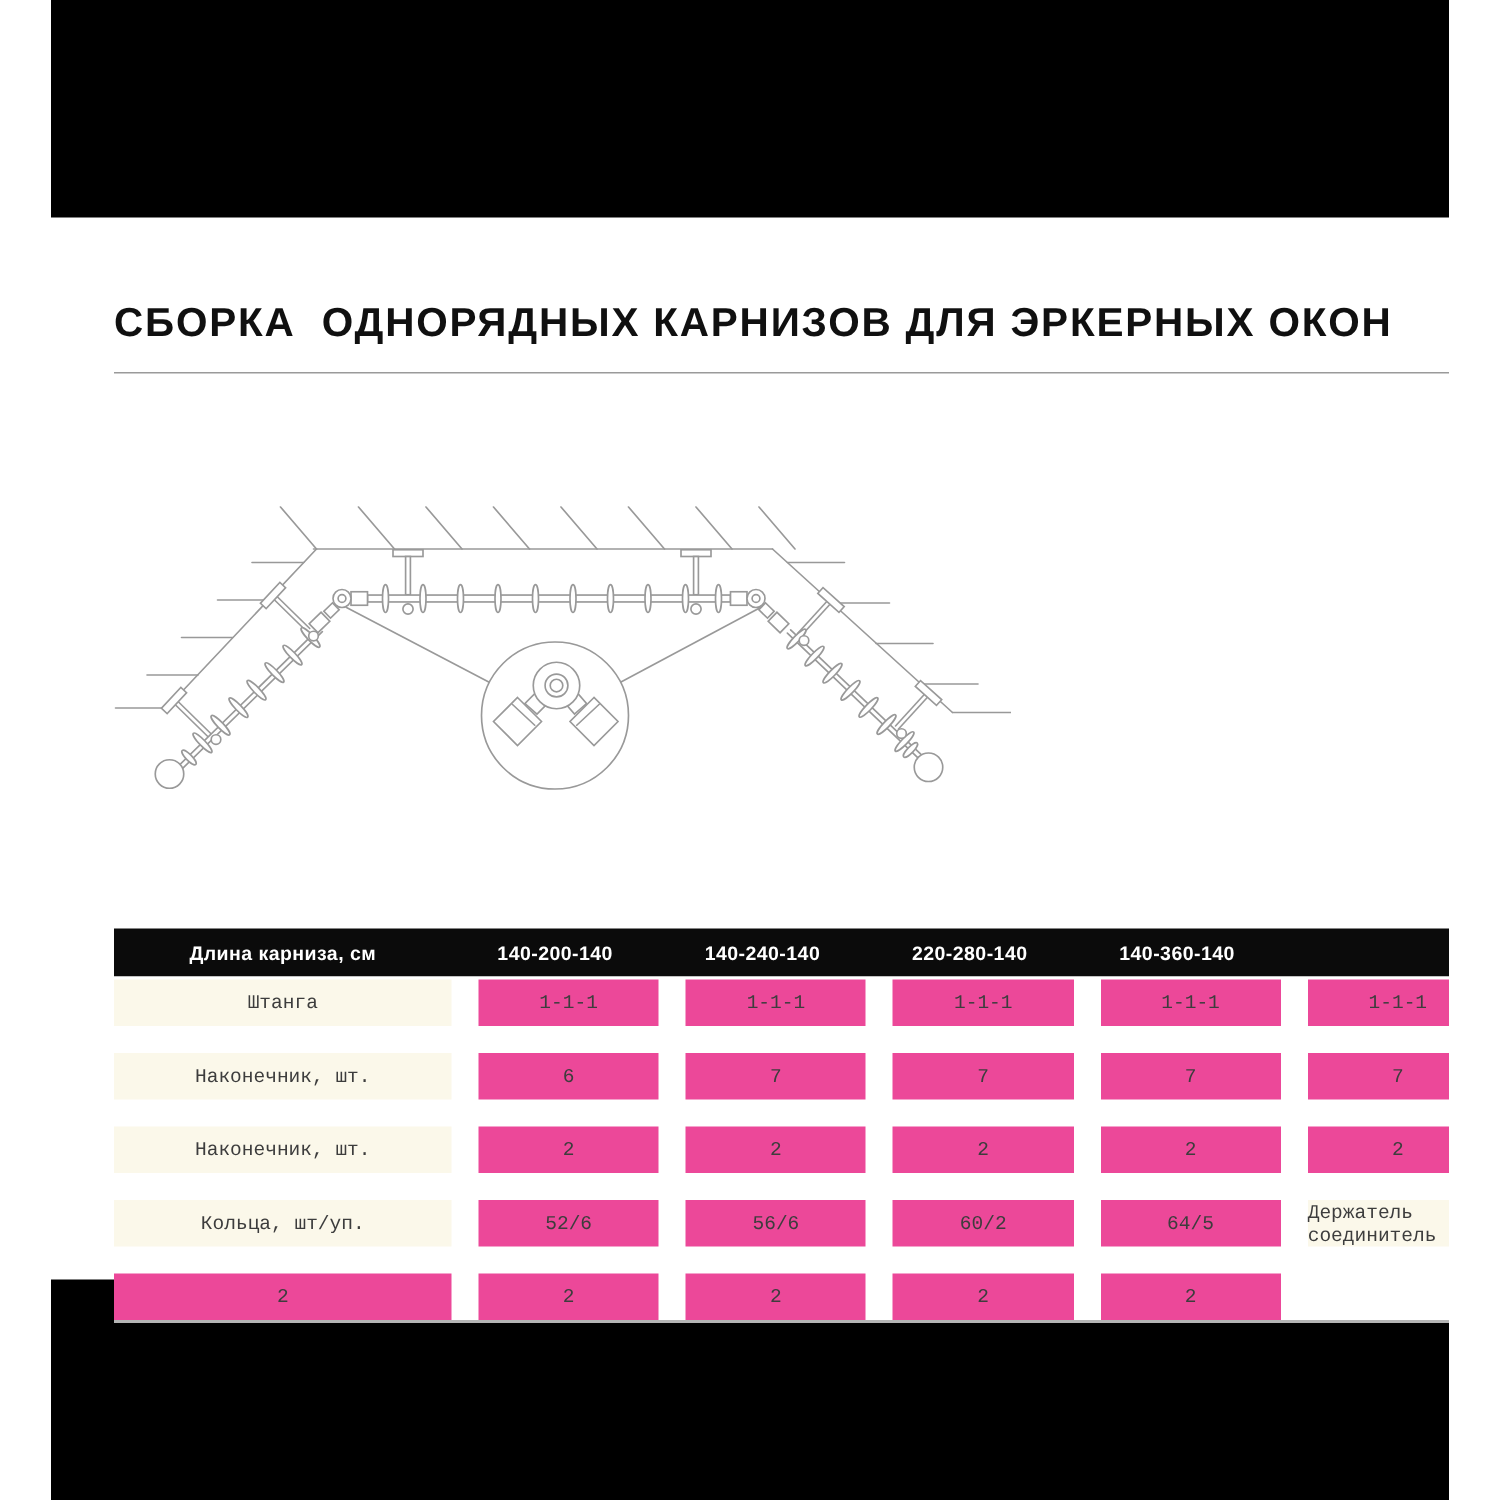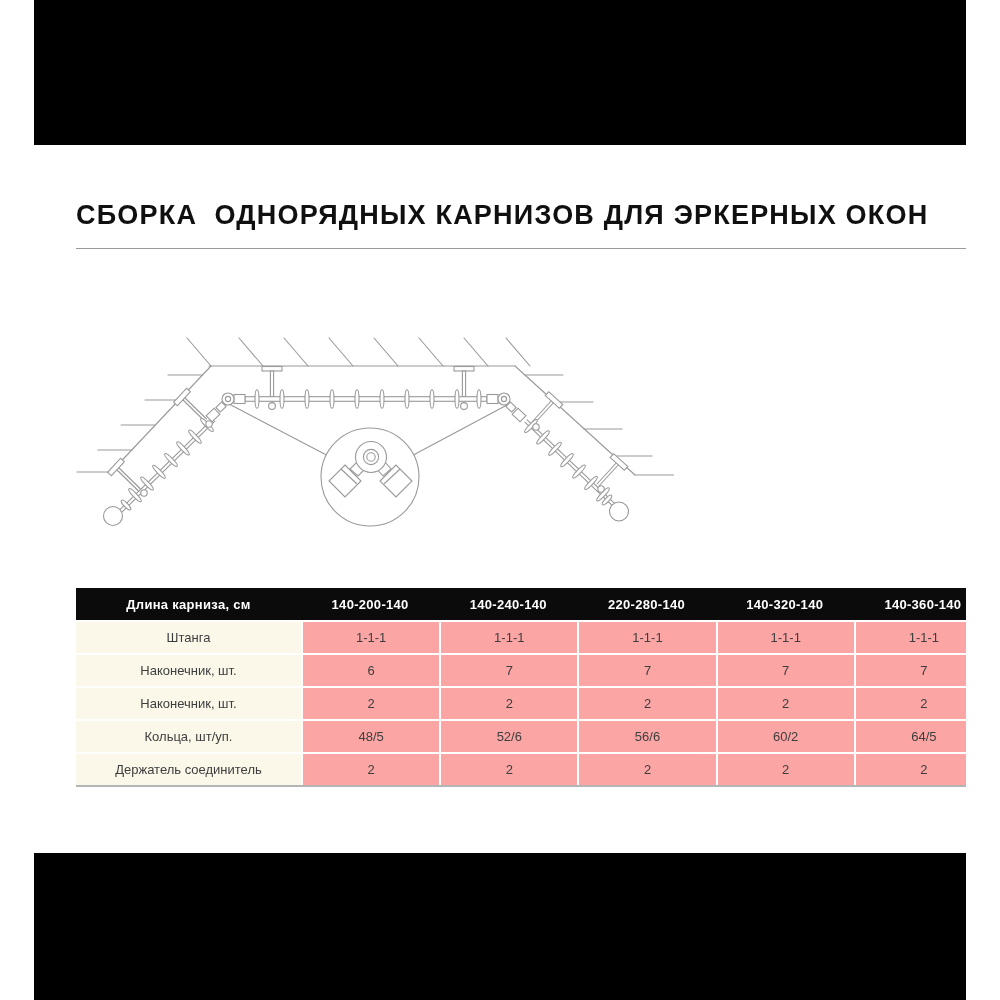--- a/index.html
+++ b/index.html
@@ -18,40 +18,41 @@
     white-space:pre;line-height:44px;
   }
   .title-rule{
     position:absolute;left:42px;top:248px;width:916px;height:0;
     border-top:1px solid #9a9a9a;
   }
 
   .diagram{position:absolute;left:40px;top:328px;width:600px;height:210px;}
   .diagram svg{display:block;width:600px;height:210px;}
 
-  .spec-table{position:absolute;left:42px;top:588px;width:916px;}
+  .spec-table{position:absolute;left:42px;top:619px;width:916px;}
   .spec-head{
     display:grid;grid-template-columns:225px repeat(5,1fr);
     background:#0b0b0b;height:32px;
   }
   .spec-head .hcell{
     display:flex;align-items:center;justify-content:center;
     color:#ffffff;font-size:13px;font-weight:bold;letter-spacing:.3px;
   }
   .spec-body{
     display:grid;grid-template-columns:225px repeat(5,1fr);
-    gap:2px;background:#ffffff;padding-top:2px;
+    gap:18px;background:#ffffff;padding-top:2px;
     border-bottom:2px solid #b5b5b5;
+    font-family:Liberation Mono, monospace;
   }
   .cell{
     height:31px;display:flex;align-items:center;justify-content:center;
     font-size:13px;color:#3d3d3d;
   }
   .cell.label{background:#fbf8ea;}
-  .cell.value{background:#fca5a5;}
+  .cell.value{background:#ec4899;}
 </style>
 </head>
 <body>
 
 <div class="stage">
 
   <div class="letterbox top"></div>
   <div class="letterbox bottom"></div>
 
   <div class="page-title">СБОРКА  ОДНОРЯДНЫХ КАРНИЗОВ ДЛЯ ЭРКЕРНЫХ ОКОН</div>
@@ -223,21 +224,20 @@
       </g>
     </svg>
   </div>
 
   <div class="spec-table">
     <div class="spec-head">
       <div class="hcell">Длина карниза, см</div>
       <div class="hcell">140-200-140</div>
       <div class="hcell">140-240-140</div>
       <div class="hcell">220-280-140</div>
-      <div class="hcell">140-320-140</div>
       <div class="hcell">140-360-140</div>
     </div>
     <div class="spec-body">
       <div class="cell label">Штанга</div>
       <div class="cell value">1-1-1</div>
       <div class="cell value">1-1-1</div>
       <div class="cell value">1-1-1</div>
       <div class="cell value">1-1-1</div>
       <div class="cell value">1-1-1</div>
 
@@ -249,21 +249,20 @@
       <div class="cell value">7</div>
 
       <div class="cell label">Наконечник, шт.</div>
       <div class="cell value">2</div>
       <div class="cell value">2</div>
       <div class="cell value">2</div>
       <div class="cell value">2</div>
       <div class="cell value">2</div>
 
       <div class="cell label">Кольца, шт/уп.</div>
-      <div class="cell value">48/5</div>
       <div class="cell value">52/6</div>
       <div class="cell value">56/6</div>
       <div class="cell value">60/2</div>
       <div class="cell value">64/5</div>
 
       <div class="cell label">Держатель соединитель</div>
       <div class="cell value">2</div>
       <div class="cell value">2</div>
       <div class="cell value">2</div>
       <div class="cell value">2</div>

